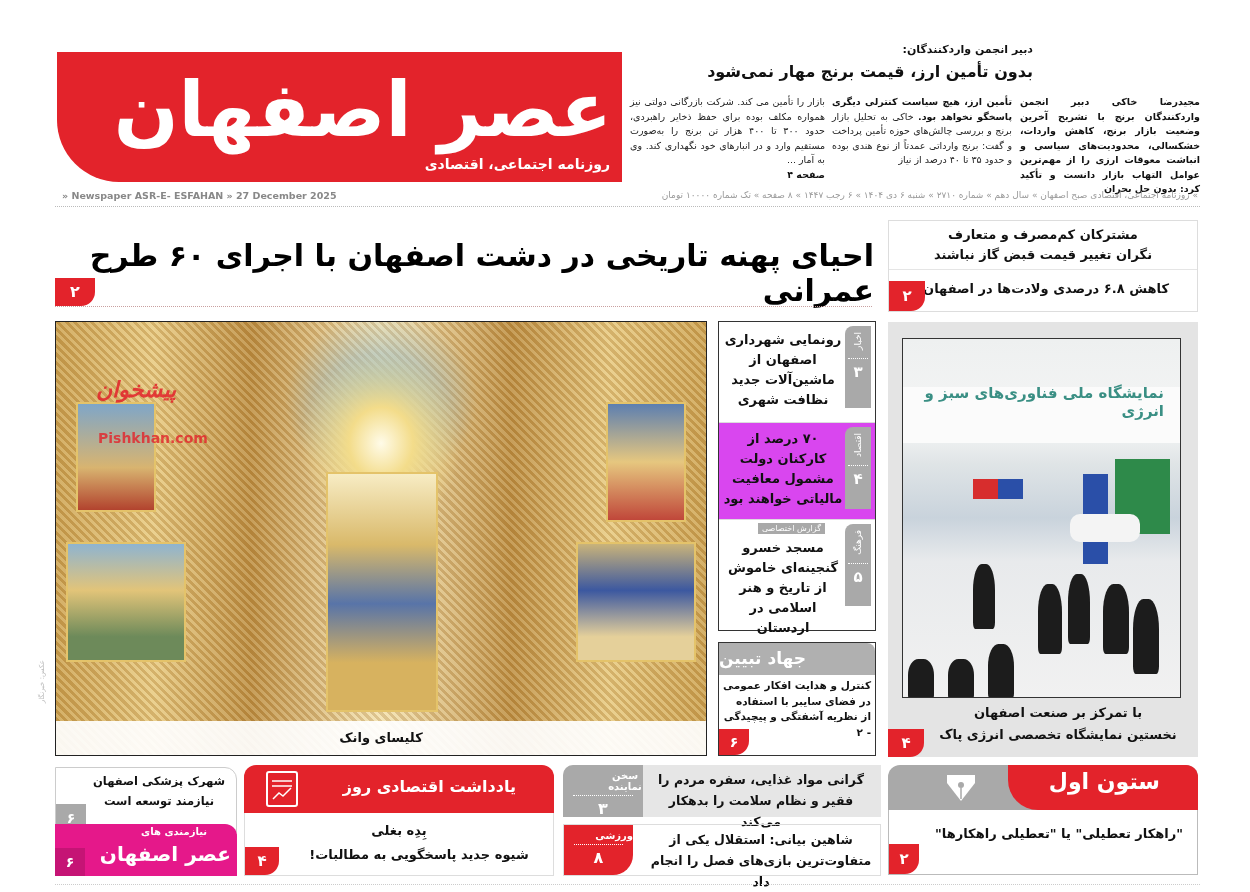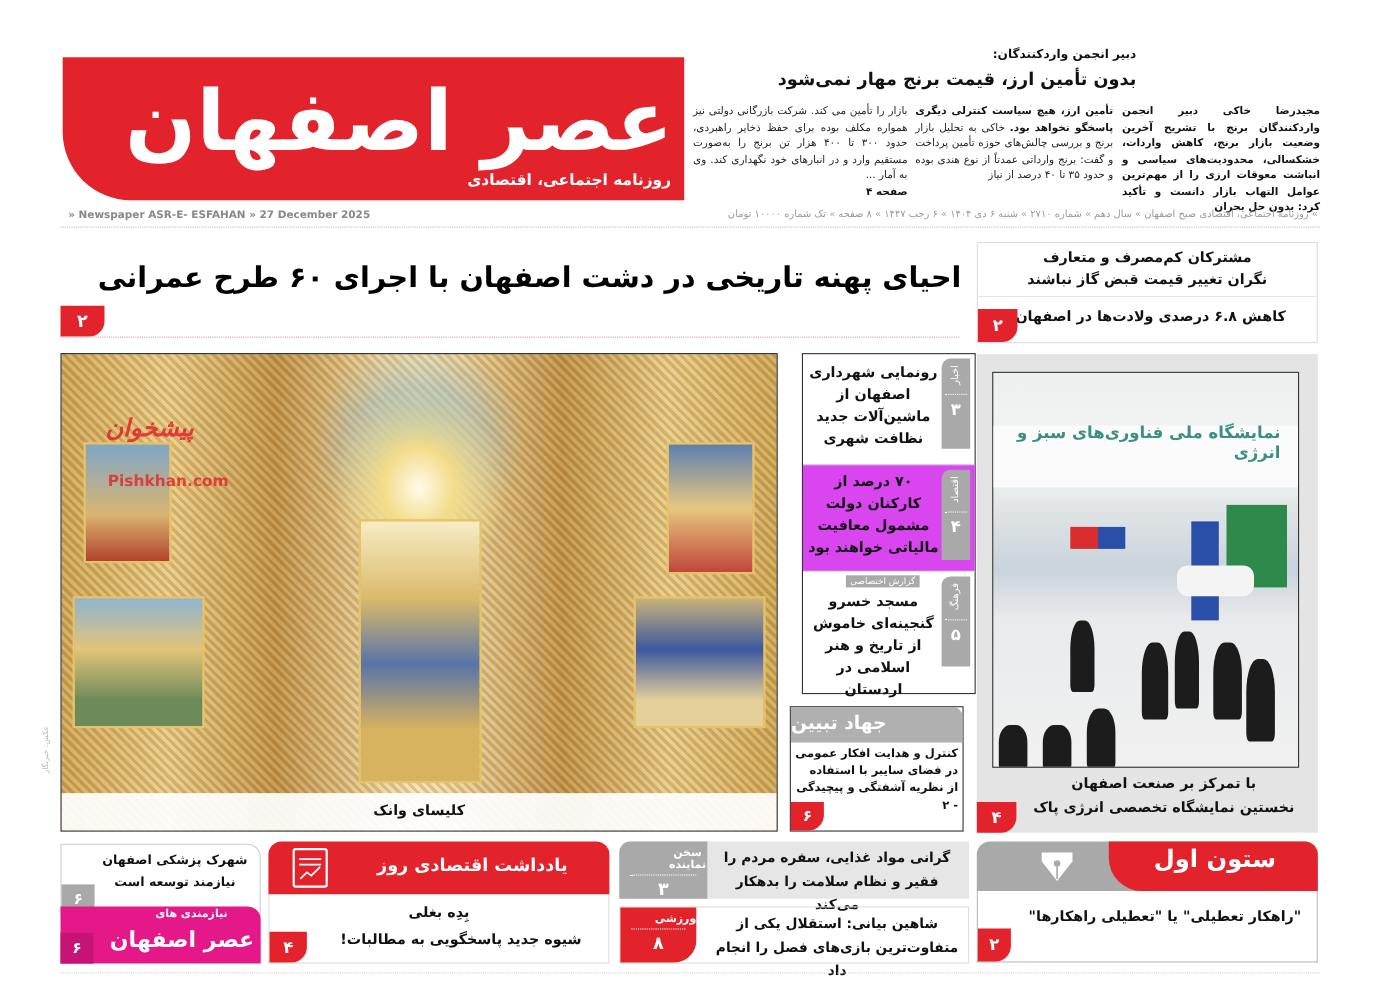--- a/index.html
+++ b/index.html
@@ -30,21 +30,21 @@
   .top-col b { font-weight: bold; color: #111; }
   .page-ref { font-weight: bold; color: #111; }
 
   
   .meta-bar { left: 55px; top: 185px; width: 1145px; height: 22px; border-bottom: 1px dotted #bbb; }
   .meta-en { left: 62px; top: 190px; font-size: 9.5px; color: #888; font-weight: bold; }
   .meta-fa { right: 52px; top: 190px; font-size: 9px; color: #999; direction: rtl; }
 
   
   .main-headline {
-    right: 376px; top: 238px; font-size: 26px; font-weight: bold;
+    right: 376px; top: 238px; font-size: 30px; font-weight: bold;
     direction: rtl; letter-spacing: -1px; color: #000;
   }
   .main-rule { left: 55px; top: 306px; width: 817px; border-bottom: 1px dotted #c9a0a0; }
 
   .red-tab {
     background: #e3232b; color: #fff; font-weight: bold; text-align: center;
     border-radius: 0 0 14px 0;
   }
 
   
@@ -63,21 +63,21 @@
       repeating-linear-gradient(45deg, rgba(160,110,40,0.25) 0 3px, rgba(255,240,200,0.2) 3px 6px),
       linear-gradient(90deg, #caa050 0%, #e6c982 15%, #b98a3f 30%, #e9d3a0 45%, #f2e2b3 50%, #e9d3a0 55%, #b98a3f 70%, #e6c982 85%, #caa050 100%);
   }
   .church-panel { position: absolute; border: 2px solid #e4c36a; }
   .watermark { position: absolute; left: 40px; top: 55px; color: #e3232b; font-weight: bold; font-size: 22px; font-style: italic; direction: rtl; opacity: 0.85; }
   .watermark-url { position: absolute; left: 42px; top: 108px; color: #e3232b; font-size: 14px; font-weight: bold; opacity: 0.8; }
   .church-caption-bar { position: absolute; left: 0; right: 0; bottom: 0; height: 34px; background: rgba(255,255,255,0.92); }
   .church-caption { position: absolute; left: 0; right: 0; bottom: 10px; text-align: center; font-size: 13px; font-weight: bold; direction: rtl; }
 
   
-  .side-col { left: 718px; top: 321px; width: 158px; height: 310px; border: 1.5px solid #333; margin-left: 11px; }
+  .side-col { left: 718px; top: 321px; width: 158px; height: 310px; border: 1.5px solid #333; }
   .side-item { position: absolute; left: 0; right: 0; }
   .side-item .txt { position: absolute; left: 4px; right: 32px; text-align: center; font-size: 13px; font-weight: bold; line-height: 20px; direction: rtl; }
   .side-tag {
     position: absolute; right: 4px; width: 26px; background: #a9a9a9;
     border-radius: 8px 0 0 0; color: #fff; text-align: center;
   }
   .side-tag .lbl { font-size: 9px; writing-mode: vertical-rl; display: inline-block; margin-top: 6px; transform: rotate(180deg); }
   .side-tag .dots { border-top: 1px dotted #fff; margin: 4px 3px; }
   .side-tag .num { font-size: 15px; font-weight: bold; }
   .exclusive-badge { position: absolute; top: 3px; right: 50px; background: #a9a9a9; color: #fff; font-size: 8px; padding: 1px 4px; direction: rtl; }

